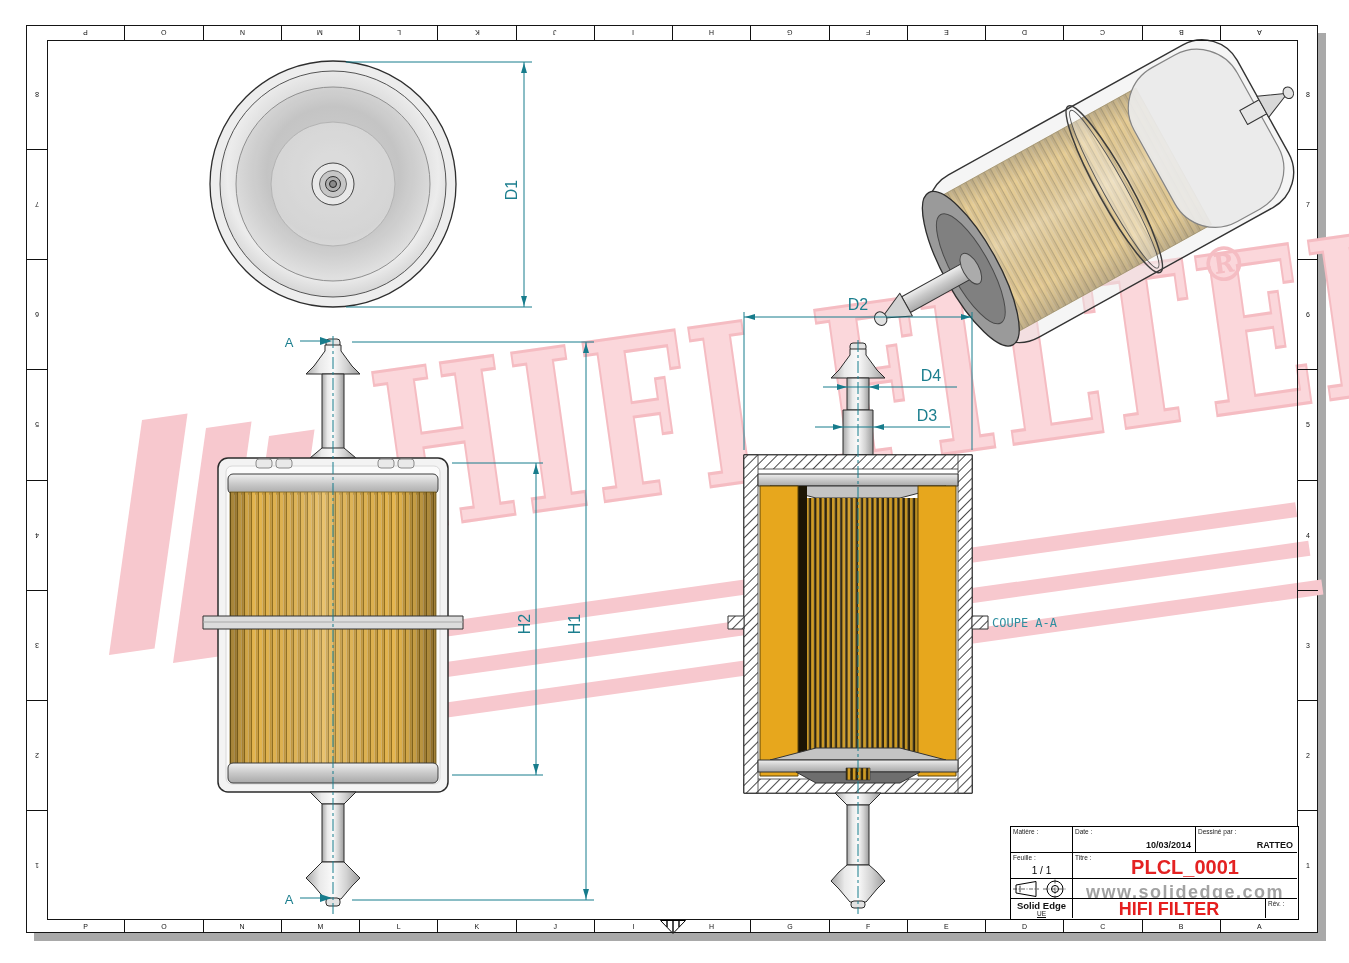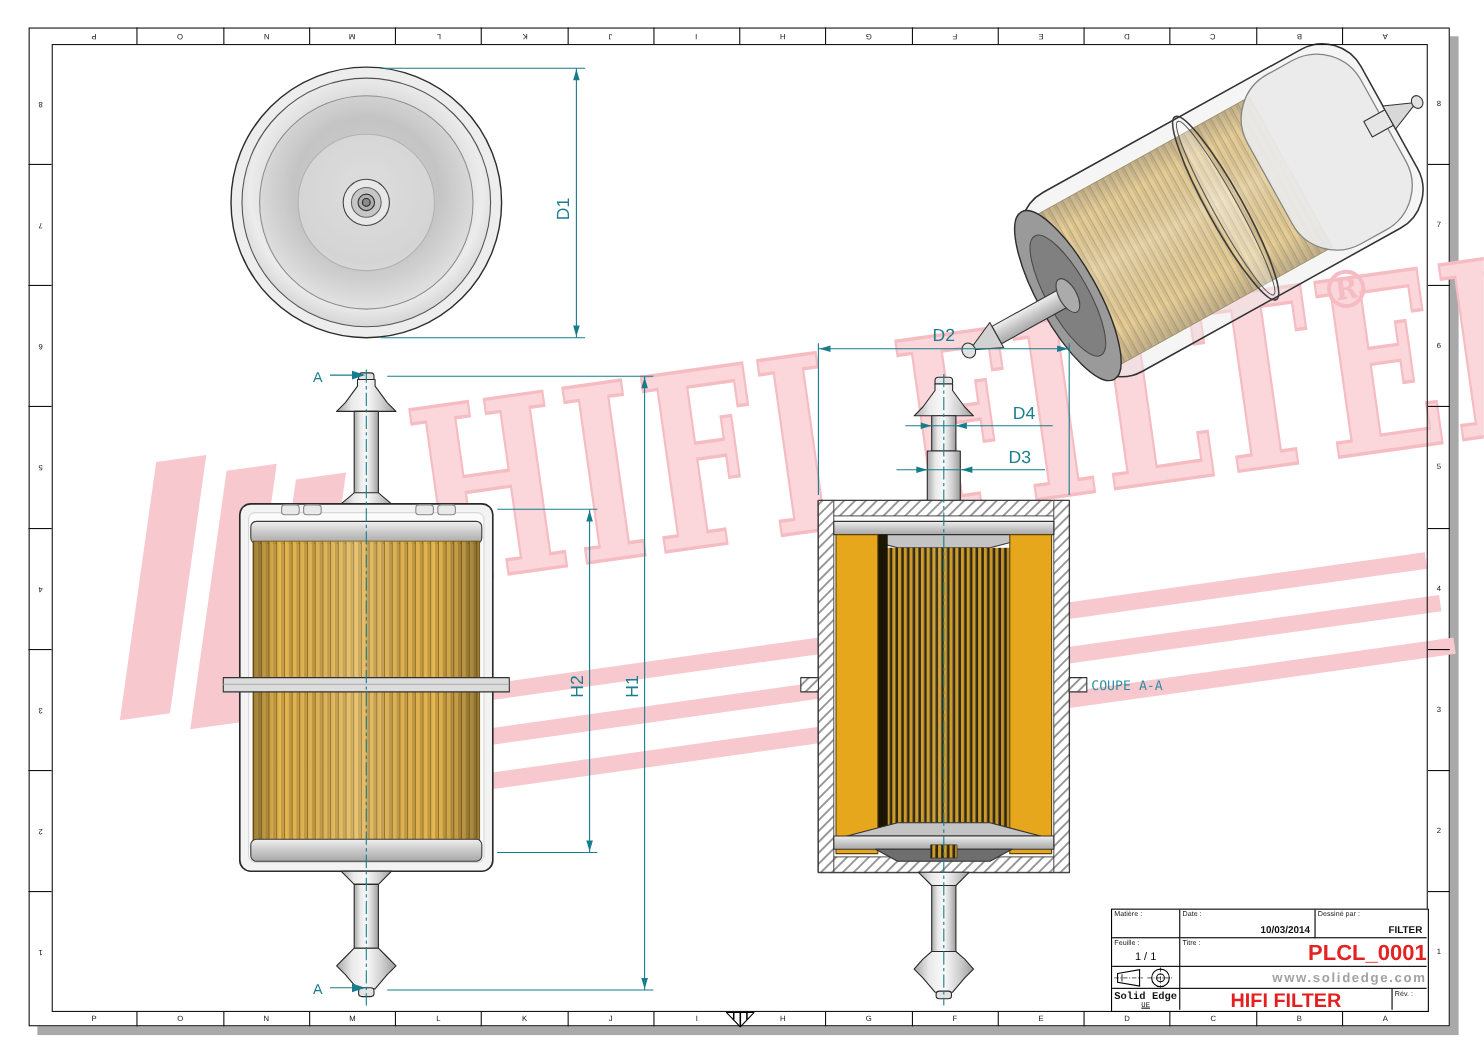--- a/index.html
+++ b/index.html
@@ -39,27 +39,27 @@
   .tb .c{position:absolute;box-sizing:border-box;border-right:1px solid #000;border-bottom:1px solid #000;overflow:hidden;}
   .tb .lab{position:absolute;left:2px;top:1px;font-size:6.5px;color:#222;}
   .tb .vbr{position:absolute;right:4px;bottom:2px;font-size:9px;color:#111;font-weight:bold;}
   .tb .a1{left:0;top:0;width:62px;height:26px;}
   .tb .b1{left:62px;top:0;width:123px;height:26px;}
   .tb .c1{left:185px;top:0;width:101px;height:26px;border-right:none;}
   .tb .a2{left:0;top:26px;width:62px;height:26px;}
   .tb .b2{left:62px;top:26px;width:224px;height:26px;border-right:none;}
   .tb .a3{left:0;top:52px;width:62px;height:20px;}
   .tb .b3{left:62px;top:52px;width:224px;height:20px;border-right:none;}
-  .tb .a4{left:0;top:72px;width:62px;height:19px;border-bottom:none;font-family:Liberation Mono, monospace;}
+  .tb .a4{left:0;top:72px;width:62px;height:19px;border-bottom:none;}
   .tb .b4{left:62px;top:72px;width:193px;height:19px;border-bottom:none;}
   .tb .c4{left:255px;top:72px;width:31px;height:19px;border-right:none;border-bottom:none;}
   .tb .sheetval{position:absolute;left:0;right:0;bottom:2px;text-align:center;font-size:10px;}
-  .tb .title-red{position:absolute;left:0;right:0;top:3px;text-align:right;font-size:20px;
+  .tb .title-red{position:absolute;left:0;right:0;top:3px;text-align:center;font-size:20px;
       font-weight:bold;color:#e42222;}
-  .tb .www{position:absolute;left:0;right:0;top:3px;text-align:right;font-size:12px;
+  .tb .www{position:absolute;left:0;right:0;top:3px;text-align:center;font-size:18px;
       font-weight:bold;color:#a2a2a2;letter-spacing:1.5px;}
   .tb .brand{position:absolute;left:0;right:0;top:0;text-align:center;font-size:18px;
       font-weight:bold;color:#e51f1f;}
   .tb .se1{position:absolute;left:0;right:0;top:1px;text-align:center;font-size:9.5px;font-weight:bold;color:#111;}
   .tb .se2{position:absolute;left:0;right:0;top:11px;text-align:center;font-size:6.5px;text-decoration:underline;color:#111;}
 </style>
 </head>
 <body>
 
 <div class="stage">
@@ -427,21 +427,21 @@
   <div class="tb">
     <div class="c a1">
       <span class="lab">Matière :</span>
     </div>
     <div class="c b1">
       <span class="lab">Date :</span>
       <span class="vbr">10/03/2014</span>
     </div>
     <div class="c c1">
       <span class="lab">Dessiné par :</span>
-      <span class="vbr">FILTER</span>
+      <span class="vbr">RATTEO</span>
     </div>
     <div class="c a2">
       <span class="lab">Feuille :</span>
       <span class="sheetval">1 / 1</span>
     </div>
     <div class="c b2">
       <span class="lab">Titre :</span>
       <span class="title-red">PLCL_0001</span>
     </div>
     <div class="c a3">

